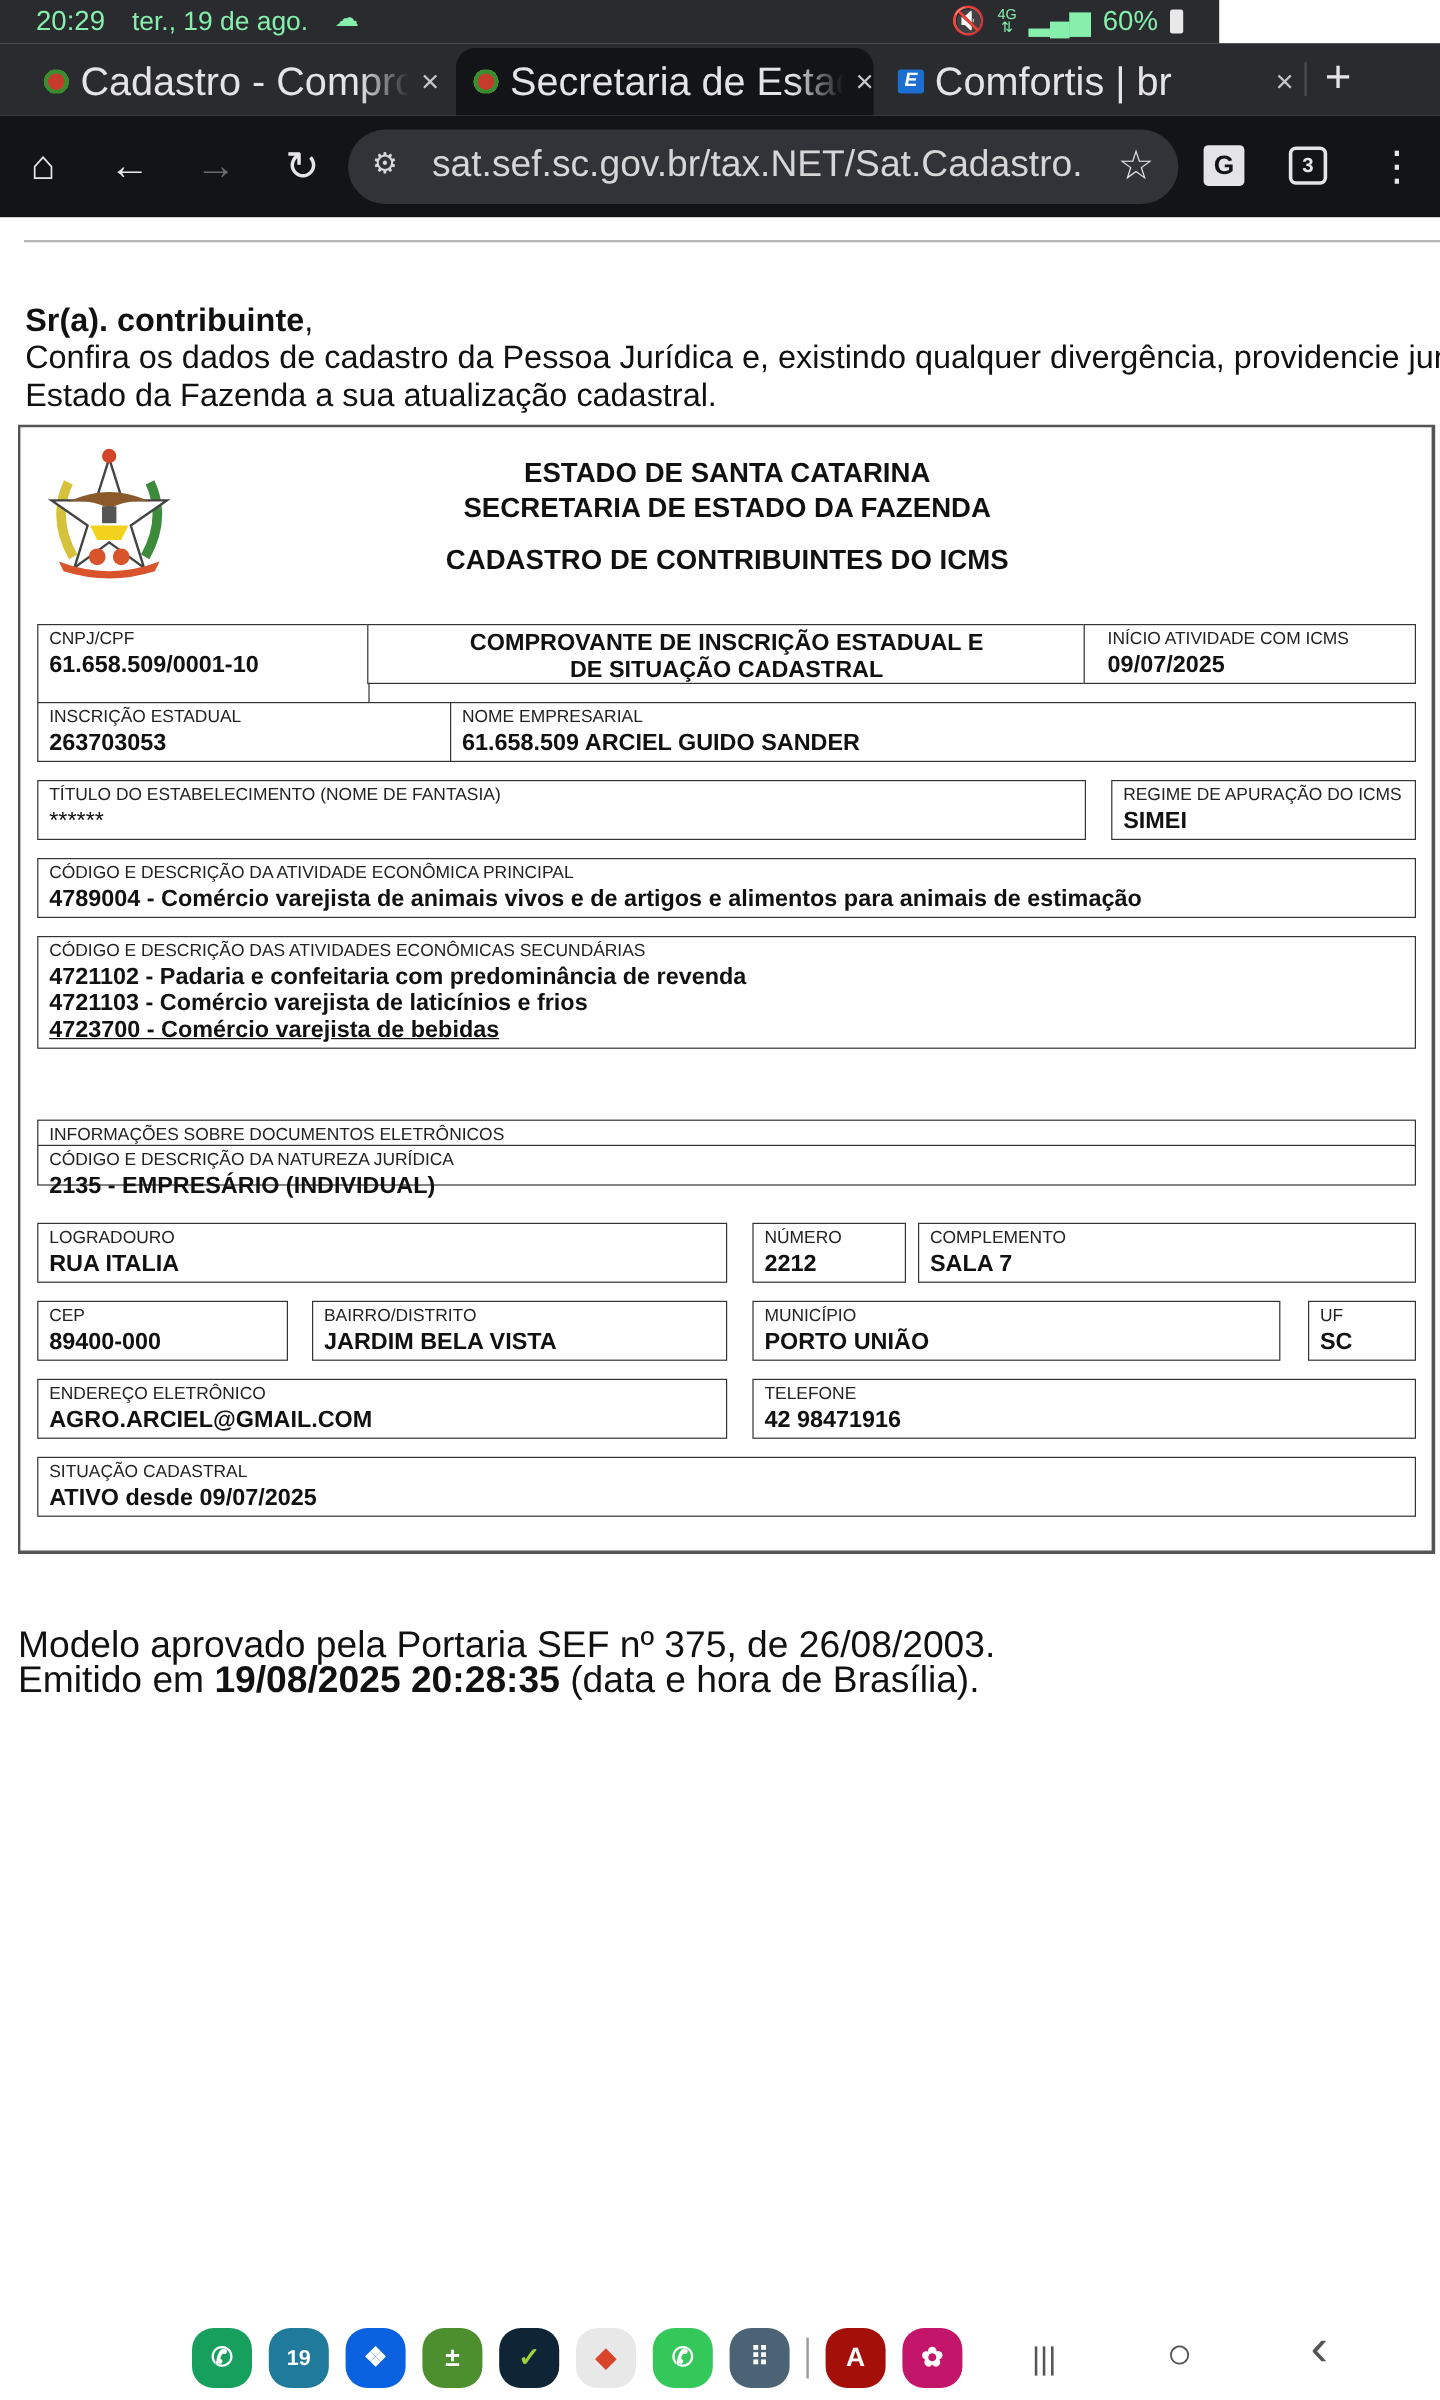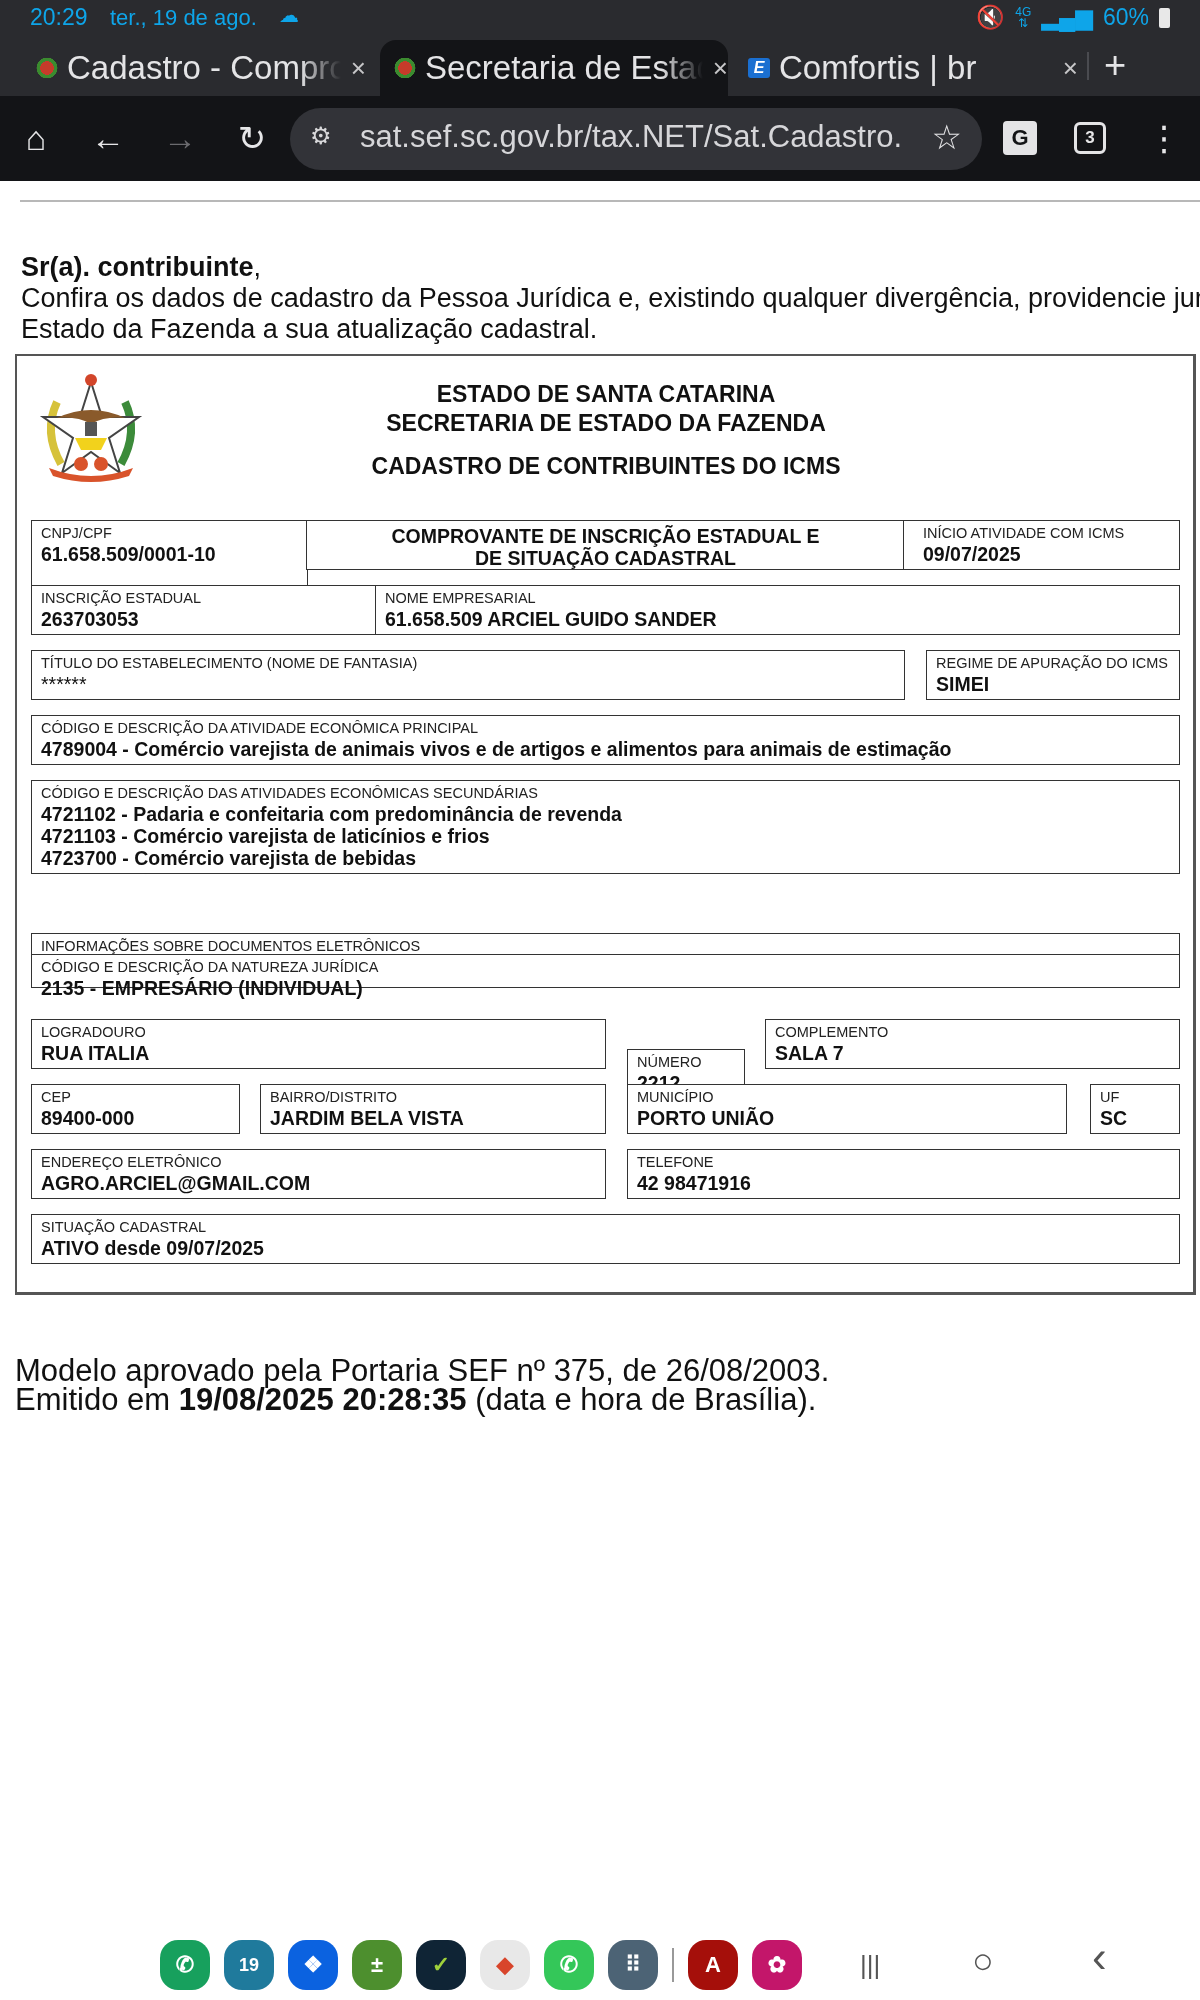--- a/index.html
+++ b/index.html
@@ -1,20 +1,20 @@
 <!DOCTYPE html>
 <html><head>
 <meta charset="utf-8">
 <style>
   html, body { margin:0; padding:0; }
   body { width:1200px; height:2000px; position:relative; background:#ffffff; overflow:hidden; font-family:"Liberation Sans", sans-serif; color:#111; }
   .abs { position:absolute; }
 
   
-  #status { left:0; top:0; width:1200px; height:36px; background:#2a2b2f; color:#0ea5e9; font-size:23px; }
+  #status { left:0; top:0; width:1016px; height:36px; background:#2a2b2f; color:#86efac; font-size:23px; }
   #status .time { left:30px; top:4px; }
   #status .date { left:110px; top:5px; font-size:22px; }
   #status .cloud { left:279px; top:3px; font-size:20px; }
   #status .right { right:30px; top:4px; display:flex; align-items:center; gap:10px; }
   #status .sig { font-size:12px; line-height:11px; text-align:center; }
   #tabs { left:0; top:36px; width:1200px; height:60px; background:#2a2b2f; }
   .tab { position:absolute; top:4px; height:56px; display:flex; align-items:center; color:#e4e4e6; font-size:33px; white-space:nowrap; overflow:hidden; }
   .tab .fav { width:22px; height:20px; margin-right:9px; border-radius:3px; flex:0 0 auto; }
   .tab .fav.sat { background:radial-gradient(circle at 50% 50%, #c63b2a 0 45%, #3b8b2f 46% 70%, transparent 71%); }
   .tab .fav.e { background:#1a6fd1; color:#fff; font-size:16px; font-weight:bold; font-style:italic; text-align:center; line-height:20px; }
@@ -176,38 +176,38 @@
 
 <div class="fld" style="left:31px;top:715px;width:1149px;height:50px;">
   <div class="lbl">CÓDIGO E DESCRIÇÃO DA ATIVIDADE ECONÔMICA PRINCIPAL</div>
   <div class="val">4789004 - Comércio varejista de animais vivos e de artigos e alimentos para animais de estimação</div>
 </div>
 
 <div class="fld" style="left:31px;top:780px;width:1149px;height:94px;">
   <div class="lbl">CÓDIGO E DESCRIÇÃO DAS ATIVIDADES ECONÔMICAS SECUNDÁRIAS</div>
   <div class="val" style="line-height:22px;">4721102 - Padaria e confeitaria com predominância de revenda</div>
   <div class="val" style="line-height:22px;">4721103 - Comércio varejista de laticínios e frios</div>
-  <div class="val" style="line-height:22px;">4723700 - Comércio varejista de bebidas</div>
+  <div class="val" style="line-height:22px;text-decoration:underline;">4723700 - Comércio varejista de bebidas</div>
 </div>
 
 <div class="fld" style="left:31px;top:889px;width:1149px;height:50px;margin-top:44px;">
   <div class="lbl">INFORMAÇÕES SOBRE DOCUMENTOS ELETRÔNICOS</div>
   <div class="val">Não constam informações sobre Documentos Eletrônicos</div>
 </div>
 
 <div class="fld" style="left:31px;top:954px;width:1149px;height:34px;">
   <div class="lbl">CÓDIGO E DESCRIÇÃO DA NATUREZA JURÍDICA</div>
   <div class="val">2135 - EMPRESÁRIO (INDIVIDUAL)</div>
 </div>
 
 <div class="fld" style="left:31px;top:1019px;width:575px;height:50px;">
   <div class="lbl">LOGRADOURO</div>
   <div class="val">RUA ITALIA</div>
 </div>
-<div class="fld" style="left:627px;top:1019px;width:118px;height:50px;margin-top:30px;">
+<div class="fld" style="left:627px;top:1019px;width:128px;height:50px;">
   <div class="lbl">NÚMERO</div>
   <div class="val">2212</div>
 </div>
 <div class="fld" style="left:765px;top:1019px;width:415px;height:50px;">
   <div class="lbl">COMPLEMENTO</div>
   <div class="val">SALA 7</div>
 </div>
 
 <div class="fld" style="left:31px;top:1084px;width:209px;height:50px;">
   <div class="lbl">CEP</div>

